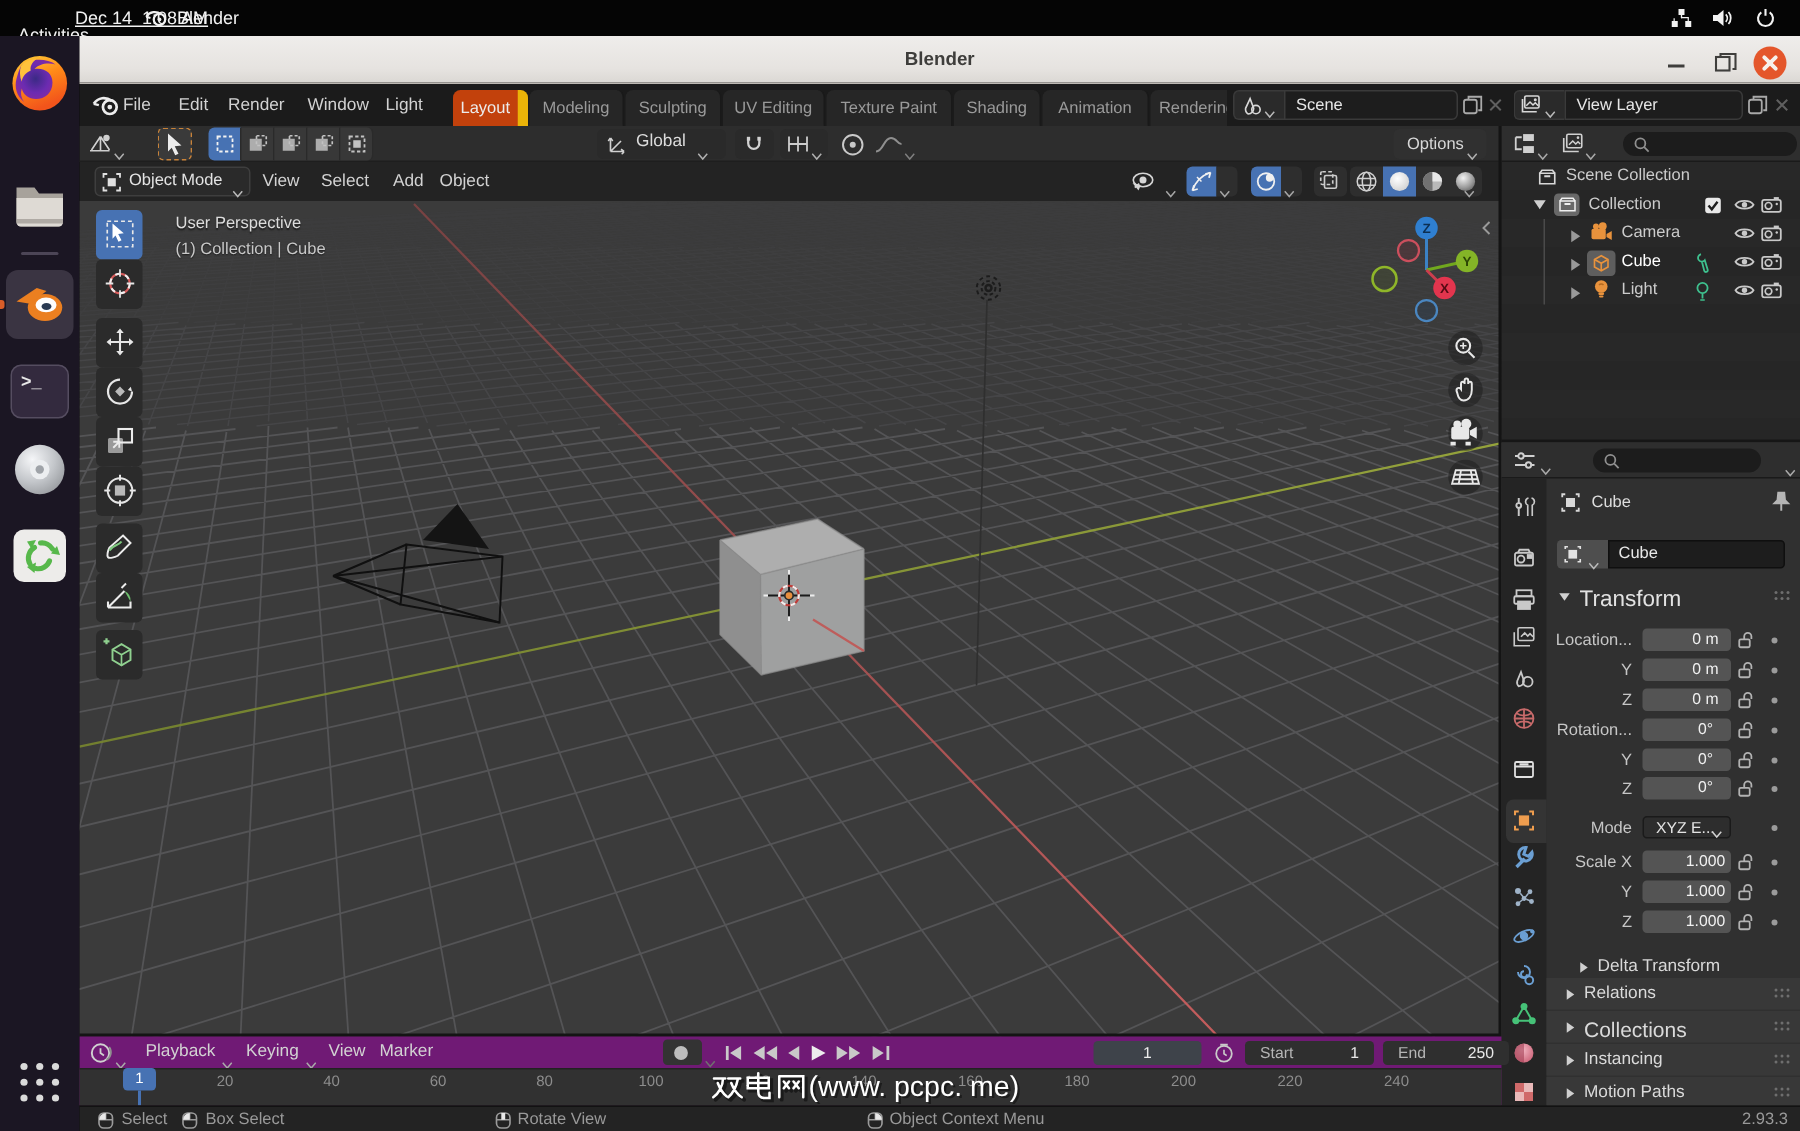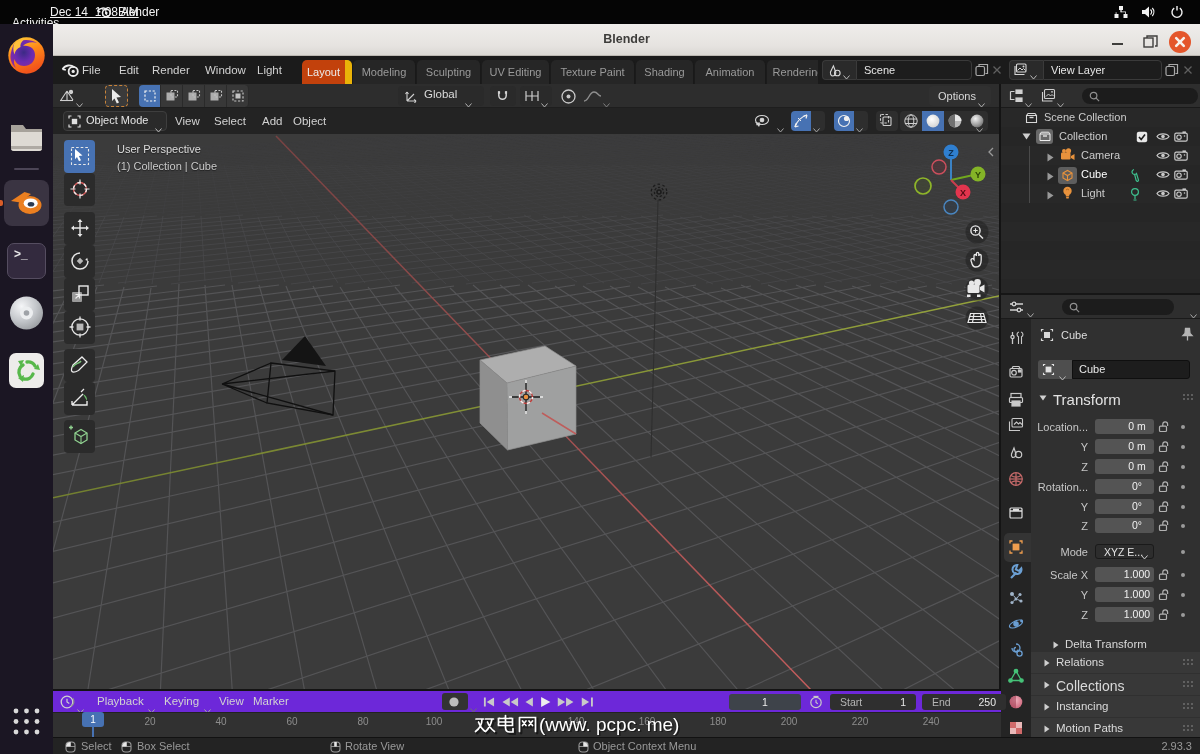--- a/index.html
+++ b/index.html
@@ -30,21 +30,21 @@
 .orow{position:absolute;left:0;width:199px;height:19px;font-size:11px;color:#cccccc;line-height:19px;}
 #props{position:absolute;left:1001px;top:295px;width:199px;height:442px;background:#303030;}
 #propshead{position:absolute;left:0;top:0;width:199px;height:24px;background:#2e2e2e;border-bottom:1px solid #1a1a1a;}
 #ptabs{position:absolute;left:0;top:24px;width:30px;height:418px;background:#242424;}
 .prow{position:absolute;font-size:11px;color:#c6c6c6;}
 .pfield{position:absolute;left:94px;width:59px;height:15px;background:#545454;border-radius:3px;color:#f1f1f1;font-size:10.5px;text-align:center;line-height:15px;padding-left:25px;}
 .plock{position:absolute;left:157px;width:12px;height:16px;}
 .pdot{position:absolute;left:180px;width:4px;height:4px;border-radius:50%;background:#9b9b9b;}
 .sect{position:absolute;left:30px;width:169px;height:21px;background:#383838;font-size:11.5px;color:#d8d8d8;line-height:21px;}
 
-#timeline{position:absolute;left:53px;top:691px;width:948px;height:46px;background:#6d28d9;}
+#timeline{position:absolute;left:53px;top:691px;width:948px;height:46px;background:#701a75;}
 #truler{position:absolute;left:0;top:21px;width:948px;height:25px;background:#313131;border-top:1px solid #222;}
 .tnum{position:absolute;top:3px;font-size:10px;color:#8d8d8d;}
 
 #statusbar{position:absolute;left:53px;top:737px;width:1147px;height:17px;background:#232323;border-top:1px solid #121212;font-size:11px;color:#999;}
 .sitem{position:absolute;top:0;height:17px;line-height:16px;}
 .searchbox{position:absolute;background:#1c1c1c;border-radius:9px;height:18px;}
 </style></head><body>
 <div id="stage">
     <div id="topbar">
 <div class="item" style="left:12px;margin-top:11px;">Activities</div>

